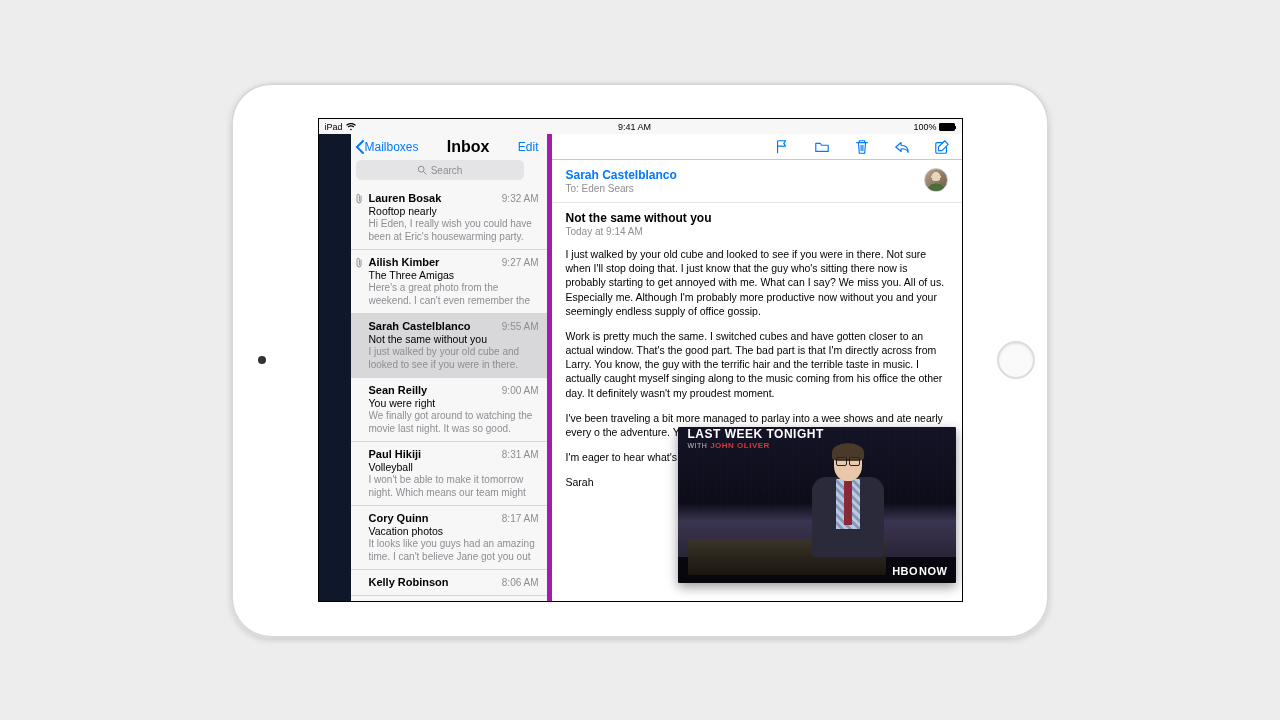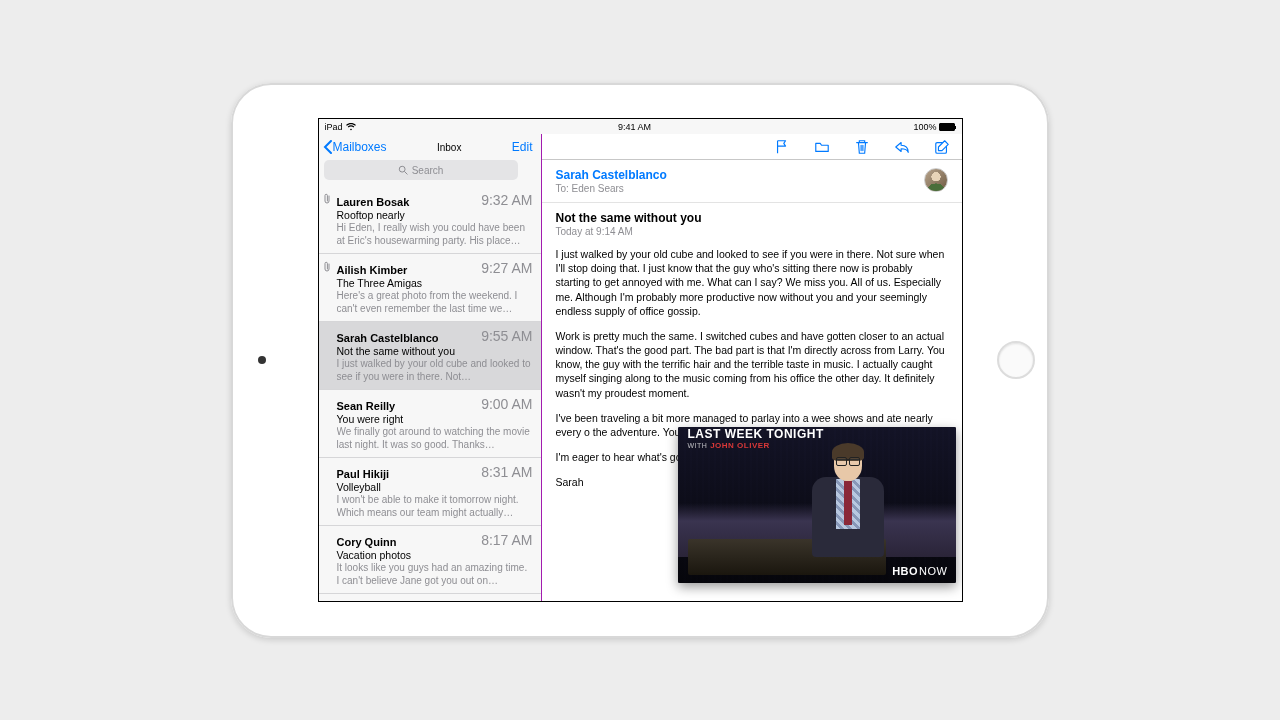--- a/index.html
+++ b/index.html
@@ -23,41 +23,41 @@
   justify-content: space-between; padding: 0 6px; font-size: 9px; color: #000; }
 .sb-left, .sb-right { display: flex; align-items: center; gap: 3px; }
 .wifi { width: 10px; height: 8px; }
 .batt { width: 16px; height: 8px; border: 1px solid #000; border-radius: 1px; position: relative; }
 .batt::after { content: ""; position: absolute; right: -2px; top: 2px; width: 1px; height: 3px; background: #000; }
 .batt-fill { width: 100%; height: 100%; background: #000; }
 
 .content { flex: 1; display: flex; min-height: 0; }
 
 
-.sidebar { width: 223px; background: #f7f7f7; border-right: 1px solid #a21caf;
-  display: flex; flex-direction: column; }
+.sidebar { width: 201px; background: #f7f7f7; border-right: 5px solid #a21caf;
+  display: flex; flex-direction: column; margin-left: 32px; }
 .sb-nav { display: flex; align-items: center; justify-content: space-between;
   padding: 4px 8px 4px 4px; height: 26px; }
 .back { display: flex; align-items: center; gap: 1px; color: #007aff; font-size: 12px; cursor: pointer; }
 .back svg { width: 9px; height: 14px; }
-.title { font-weight: 400; font-size: 10px; color: #000; }
+.title { font-weight: 700; font-size: 16px; color: #000; }
 .edit { color: #007aff; font-size: 12px; cursor: pointer; }
 
 .search-wrap { padding: 0 23px 6px 5px; }
 .search { display: flex; align-items: center; justify-content: center; gap: 4px;
   background: #e4e4e6; border-radius: 5px; height: 20px; font-size: 10px; color: #8e8e93; }
 .search svg { width: 10px; height: 10px; }
 
 .msg-list { flex: 1; overflow: hidden; }
 .msg { padding: 6px 8px 6px 18px; border-bottom: 1px solid #d6d6d8; position: relative; cursor: pointer; }
 .msg.selected { background: #d8d8da; }
 .msg .clip { position: absolute; left: 3px; top: 7px; color: #8e8e93; }
 .msg-head { display: flex; justify-content: space-between; align-items: flex-end; }
 .msg-from { font-weight: 700; font-size: 11px; color: #000; }
-.msg-time { font-size: 14px; color: #8e8e93; }
+.msg-time { font-size: 10px; color: #8e8e93; }
 .msg-subj { font-size: 10.5px; color: #000; margin-top: 1px; }
 .msg-prev { font-size: 10px; color: #8e8e93; line-height: 1.25; margin-top: 1px; max-height: 25px; overflow: hidden; }
 
 .sb-footer { text-align: center; font-size: 9px; color: #8e8e93; padding: 4px 0;
   border-top: 1px solid #d6d6d8; background: #f7f7f7; }
 
 
 .main { flex: 1; background: #fff; display: flex; flex-direction: column; position: relative; }
 .toolbar { height: 26px; display: flex; align-items: center; justify-content: flex-end;
   gap: 24px; padding: 0 12px; border-bottom: 1px solid #c7c7c7; }
@@ -98,21 +98,21 @@
 .pip-person .glasses::before{left:0;} .pip-person .glasses::after{right:0;}
 .pip-person .body{position:absolute;left:16px;top:34px;width:72px;height:80px;background:#2a2a3a;border-radius:14px 14px 4px 4px;}
 .pip-person .shirt{position:absolute;left:40px;top:36px;width:24px;height:50px;background:repeating-linear-gradient(45deg,#b8c8e0 0 3px,#8898b8 3px 6px);}
 .pip-person .tie{position:absolute;left:48px;top:38px;width:8px;height:44px;background:#8a2838;}
 .pip-title { position: absolute; left: 10px; top: 0; color: #fff; font-family: Arial, sans-serif; }
 .pip-title .l1 { font-size: 12px; font-weight: 800; letter-spacing: 0.5px; }
 .pip-title .l2 { font-size: 8px; font-weight: 800; color: #d83838; letter-spacing: 0.5px; }
 .pip-title .l2 .with { color: #fff; font-weight: 400; opacity: .7; font-size: 7px; }
 .pip-logo { position: absolute; right: 8px; bottom: 6px; color: #fff; font-size: 11px;
   font-weight: 800; letter-spacing: 0.5px; display:flex; align-items:center; }
-.pip-logo .now{font-weight:400;margin-left:1px;}
+.pip-logo .now{font-weight:700;margin-left:1px;}
 </style>
 </head>
 <body>
 
 <div class="ipad-frame">
   <div class="camera"></div>
   <div class="home-btn"></div>
 
   <div class="screen">
 

